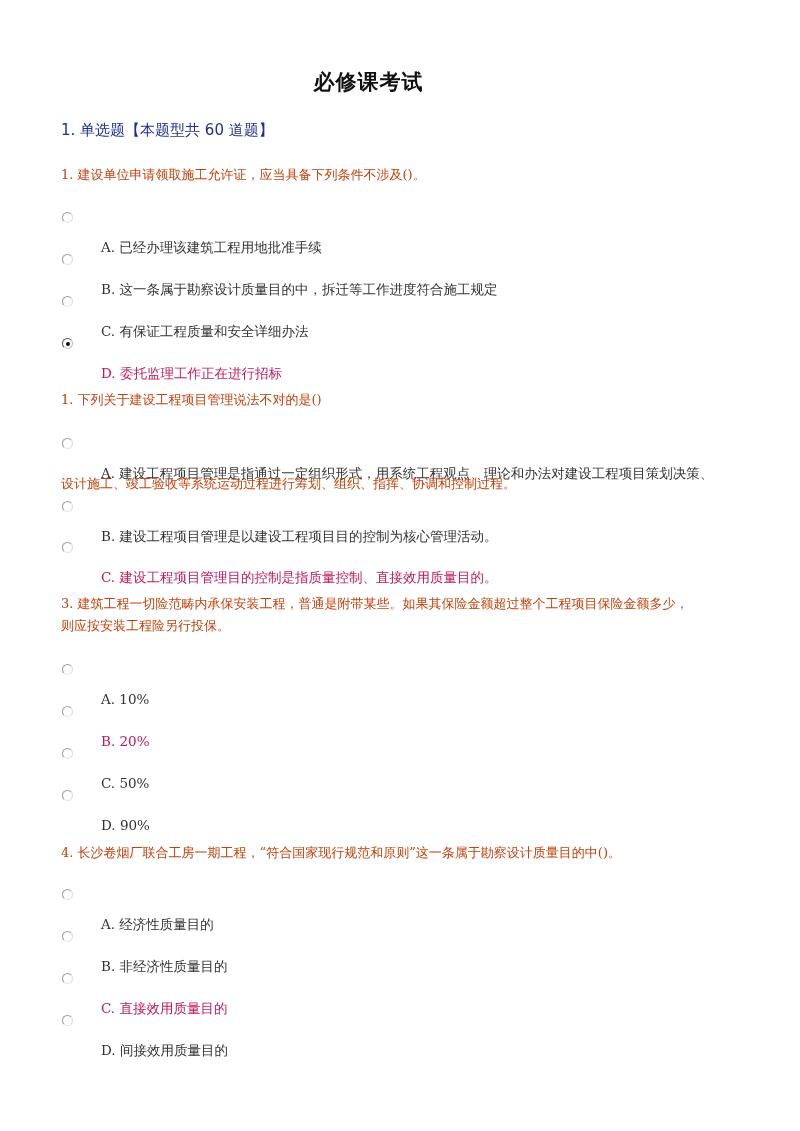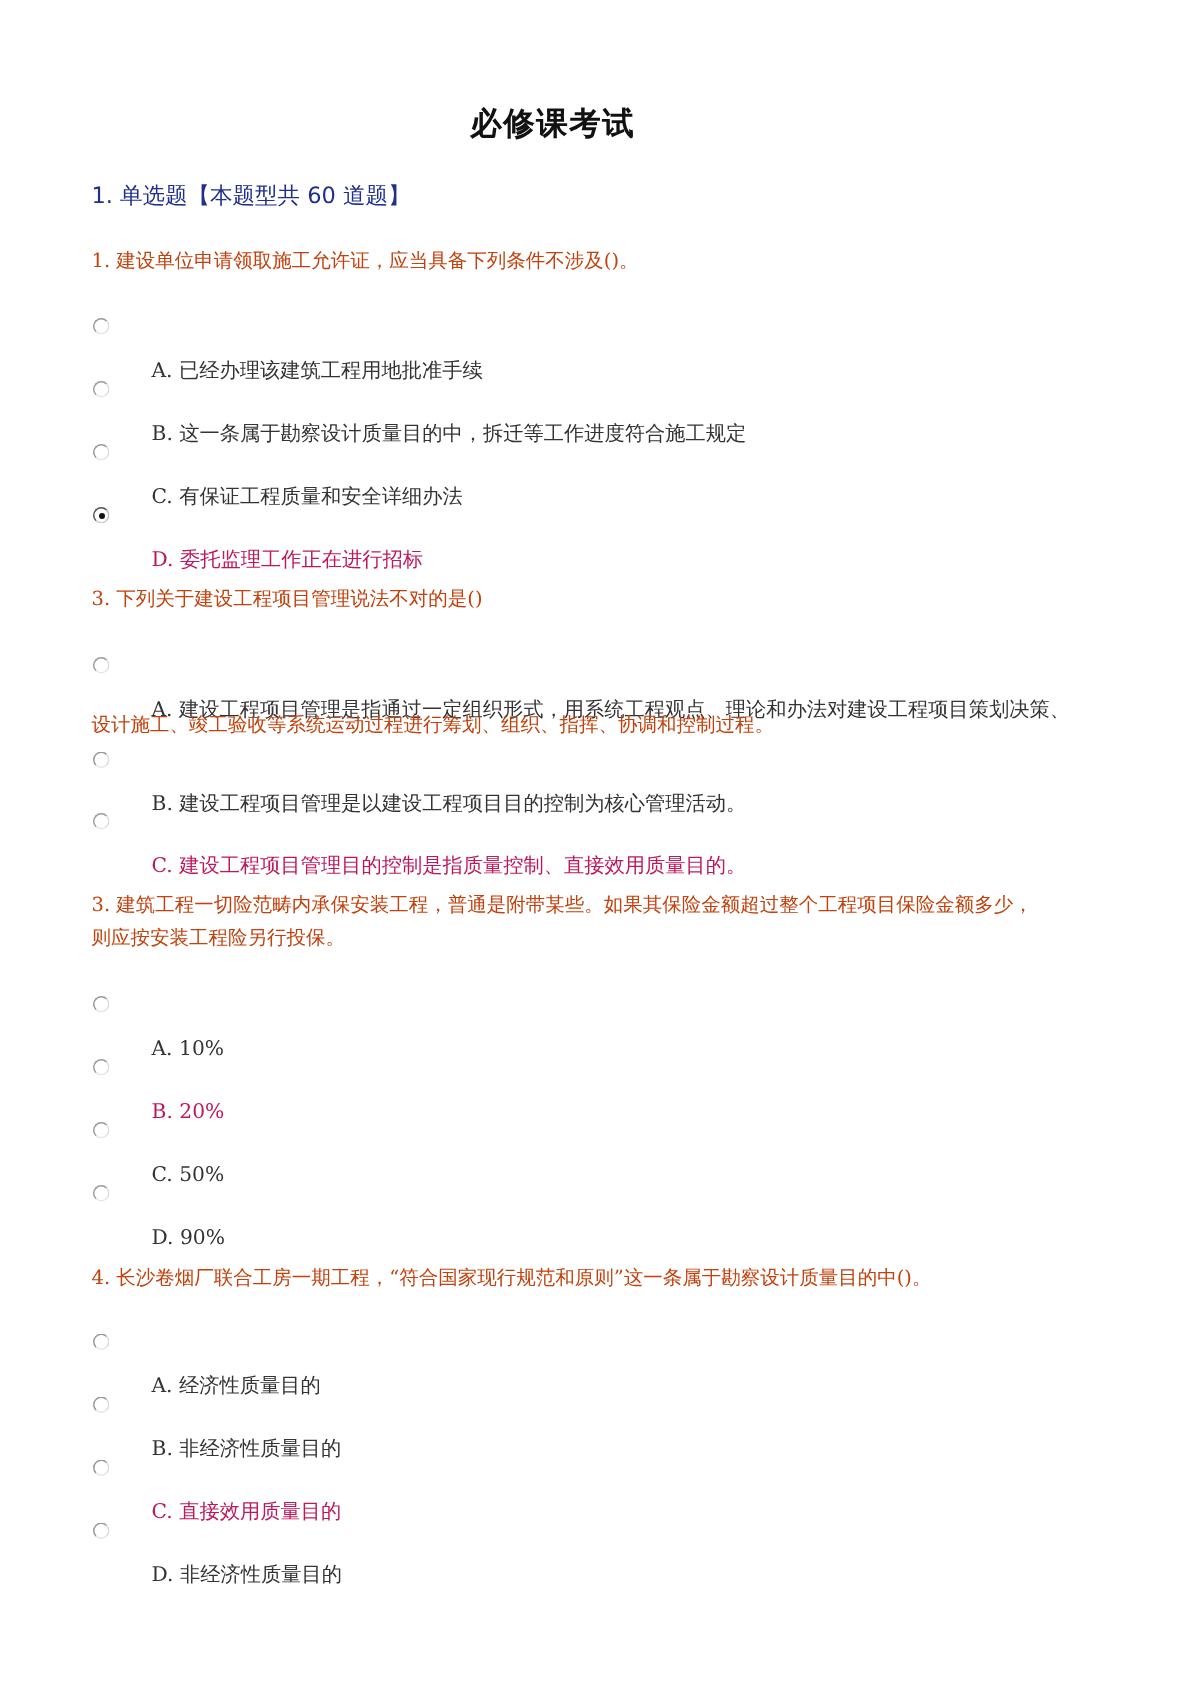--- a/index.html
+++ b/index.html
@@ -57,21 +57,21 @@
 </div>
 <div class="opt" style="top:304px">
   <span class="radio"></span>
   <span class="opt-text">C. 有保证工程质量和安全详细办法</span>
 </div>
 <div class="opt correct" style="top:346px">
   <span class="radio checked"></span>
   <span class="opt-text">D. 委托监理工作正在进行招标</span>
 </div>
 
-<div class="q" style="top:389px">3. 下列关于建设工程项目管理说法不对的是()</div>
+<div class="q" style="top:389px">1. 下列关于建设工程项目管理说法不对的是()</div>
 <div class="opt" style="top:446px">
   <span class="radio"></span>
   <span class="opt-text">A. 建设工程项目管理是指通过一定组织形式，用系统工程观点、理论和办法对建设工程项目策划决策、</span>
 </div>
 <div class="q" style="top:473px; left:61px;">设计施工、竣工验收等系统运动过程进行筹划、组织、指挥、协调和控制过程。</div>
 <div class="opt" style="top:509px">
   <span class="radio"></span>
   <span class="opt-text">B. 建设工程项目管理是以建设工程项目目的控制为核心管理活动。</span>
 </div>
 <div class="opt correct" style="top:550px">
@@ -106,14 +106,14 @@
 <div class="opt" style="top:939px">
   <span class="radio"></span>
   <span class="opt-text">B. 非经济性质量目的</span>
 </div>
 <div class="opt correct" style="top:981px">
   <span class="radio"></span>
   <span class="opt-text">C. 直接效用质量目的</span>
 </div>
 <div class="opt" style="top:1023px">
   <span class="radio"></span>
-  <span class="opt-text">D. 非经济性质量目的</span>
+  <span class="opt-text">D. 间接效用质量目的</span>
 </div>
 
 </body></html>

